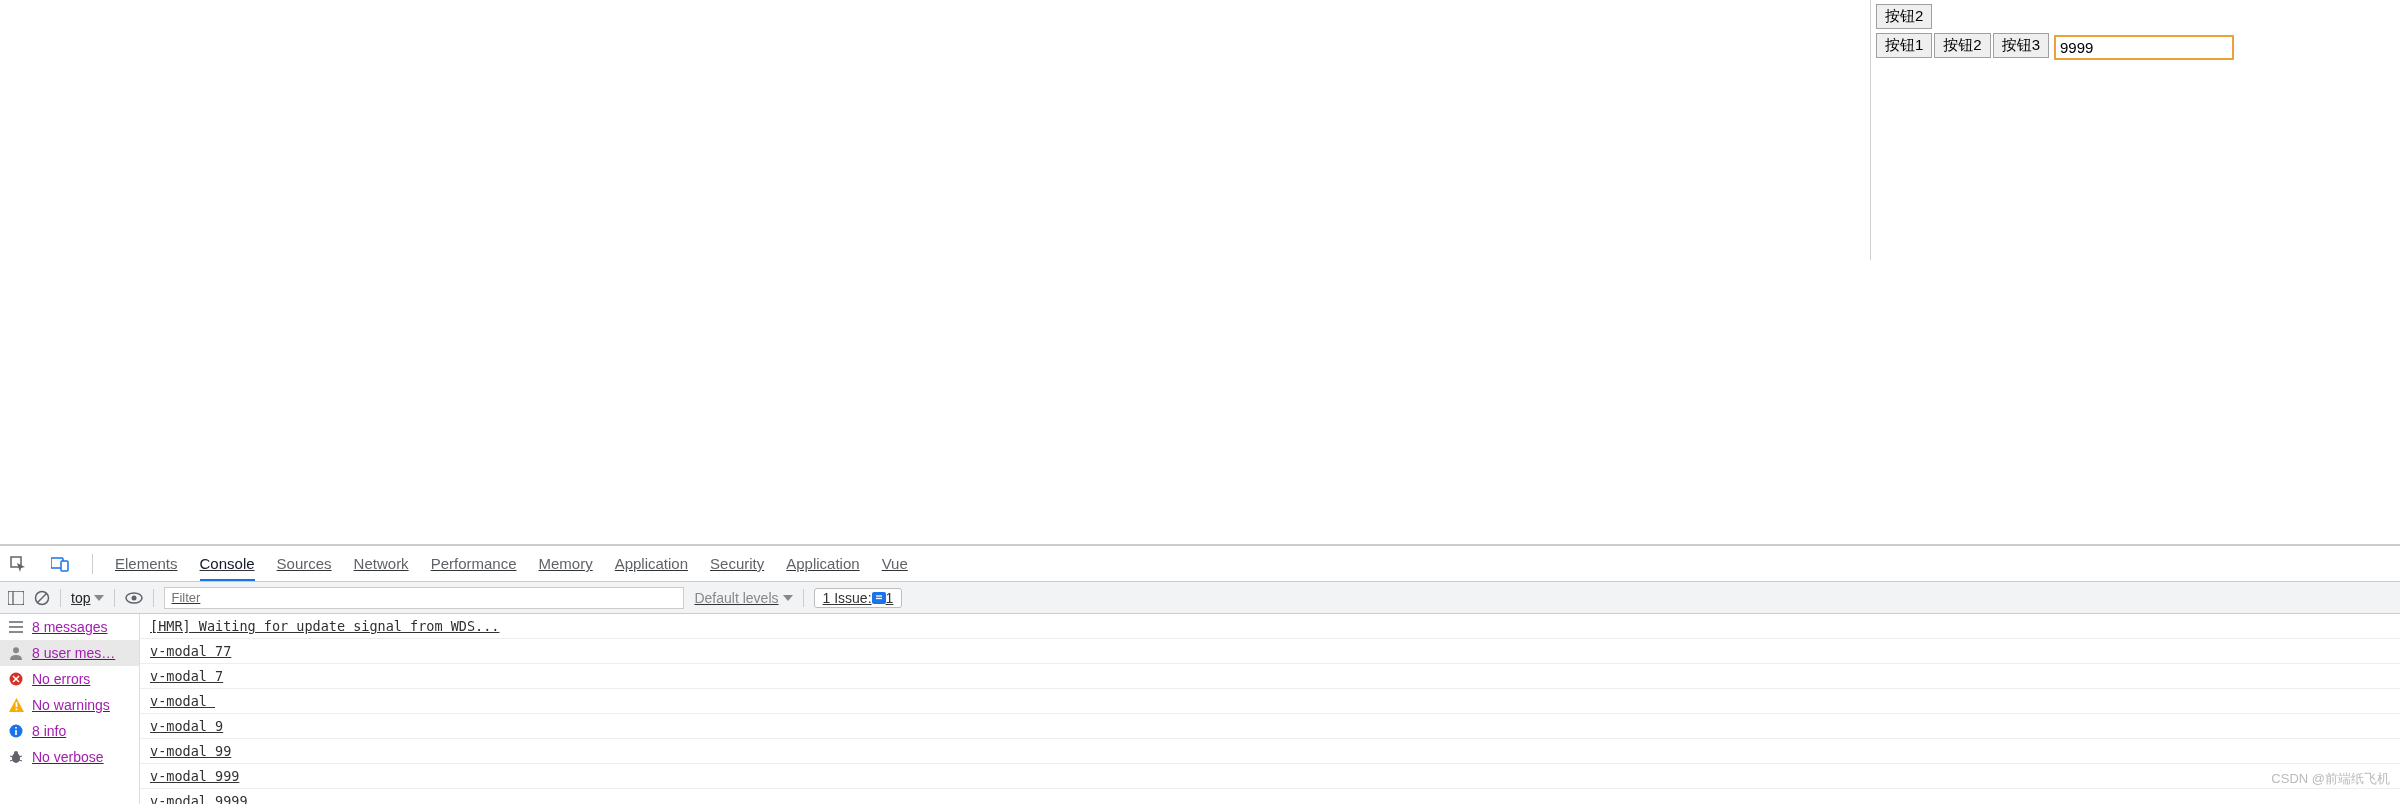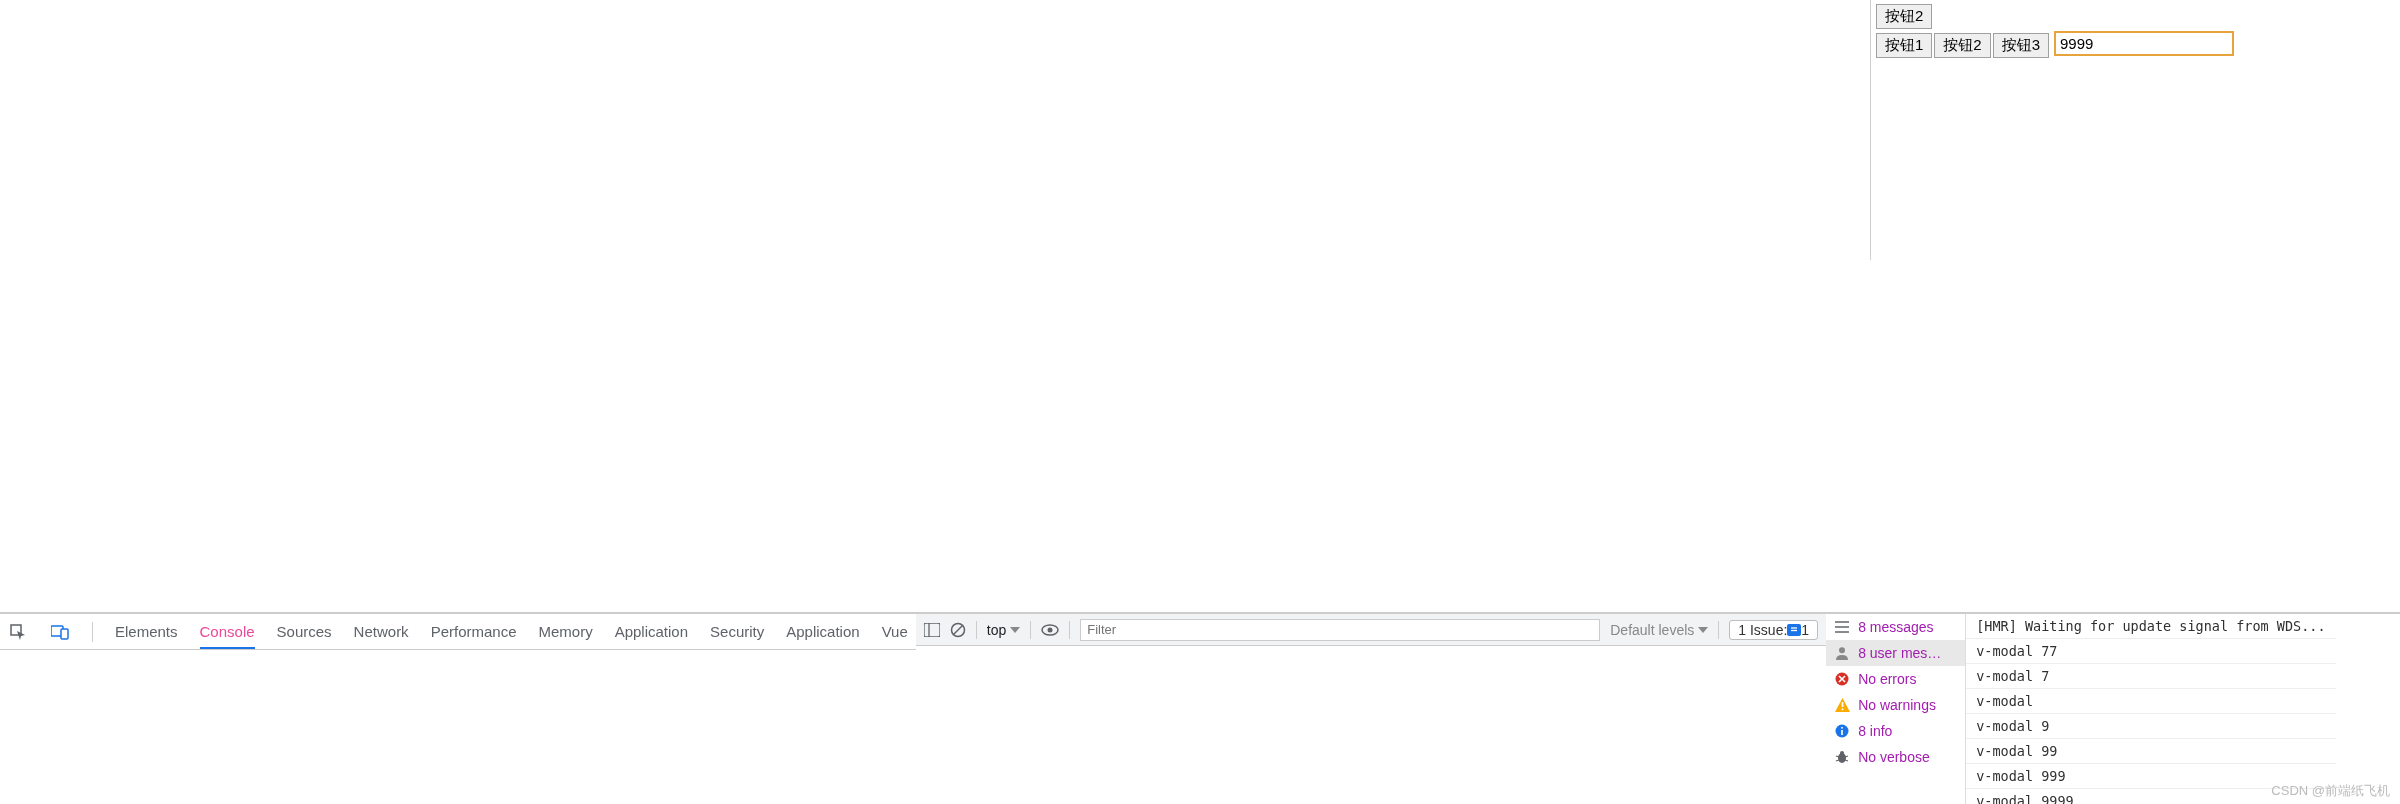--- a/index.html
+++ b/index.html
@@ -36,28 +36,30 @@
   }
   .page-panel input[type=text] {
     font-family: inherit;
     font-size: 15px;
     padding: 2px 4px;
     border: 2px solid #e8a33d;
     outline: none;
     width: 180px;
     margin-left: 4px;
   }
-  .row { display: flex; align-items: flex-start; }
+  .row { display: flex; align-items: flex-end; }
 
   
   .devtools {
     flex: 0 0 auto;
     display: flex;
+    flex-direction: column;
     background: #fff;
     border-top: 1px solid #ccc;
+    text-decoration: underline;
   }
   .devtools-tabbar {
     display: flex;
     align-items: center;
     height: 36px;
     border-bottom: 1px solid #ccc;
     padding: 0 8px;
     gap: 22px;
     font-size: 15px;
     color: #5f6368;
@@ -66,21 +68,21 @@
     display: inline-flex;
     align-items: center;
     justify-content: center;
     width: 20px;
     height: 20px;
     color: #5f6368;
     cursor: pointer;
   }
   .devtools-tabbar .tab { cursor: pointer; }
   .devtools-tabbar .tab.active {
-    color: #ec4899;
+    color: #0f172a;
     position: relative;
     padding-bottom: 8px;
     margin-top: 8px;
   }
   .devtools-tabbar .tab.active::after {
     content: "";
     position: absolute;
     left: 0; right: 0; bottom: -1px;
     height: 2px;
     background: #1a73e8;
@@ -169,21 +171,21 @@
   .console-lines .line {
     padding: 4px 10px;
     border-bottom: 1px solid #eee;
     color: #303030;
     white-space: pre;
   }
 
   .watermark {
     position: fixed;
     right: 10px;
-    bottom: 4px;
+    bottom: 16px;
     font-size: 13px;
     color: #bbb;
     font-family: Arial, sans-serif;
     pointer-events: none;
   }
 
   svg { display: block; }
   .tri { width:0; height:0; border-left:5px solid transparent; border-right:5px solid transparent; border-top:6px solid #888; display:inline-block; }
 </style>
 </head>

